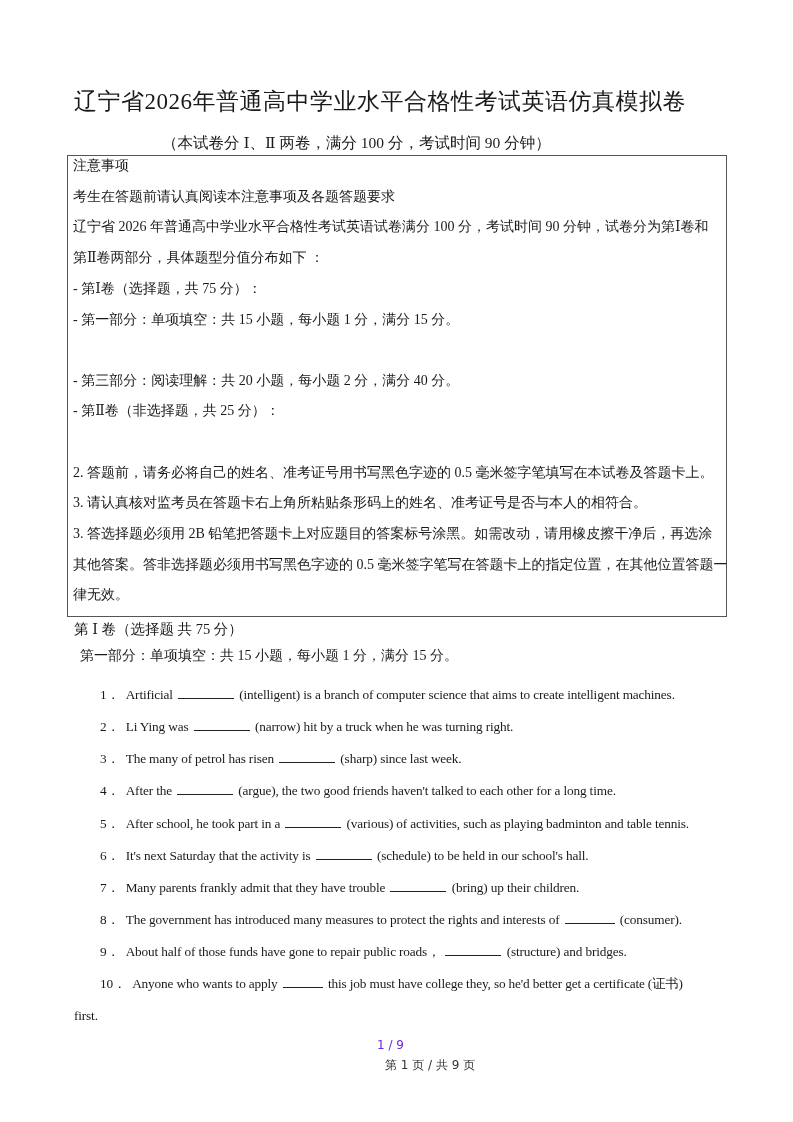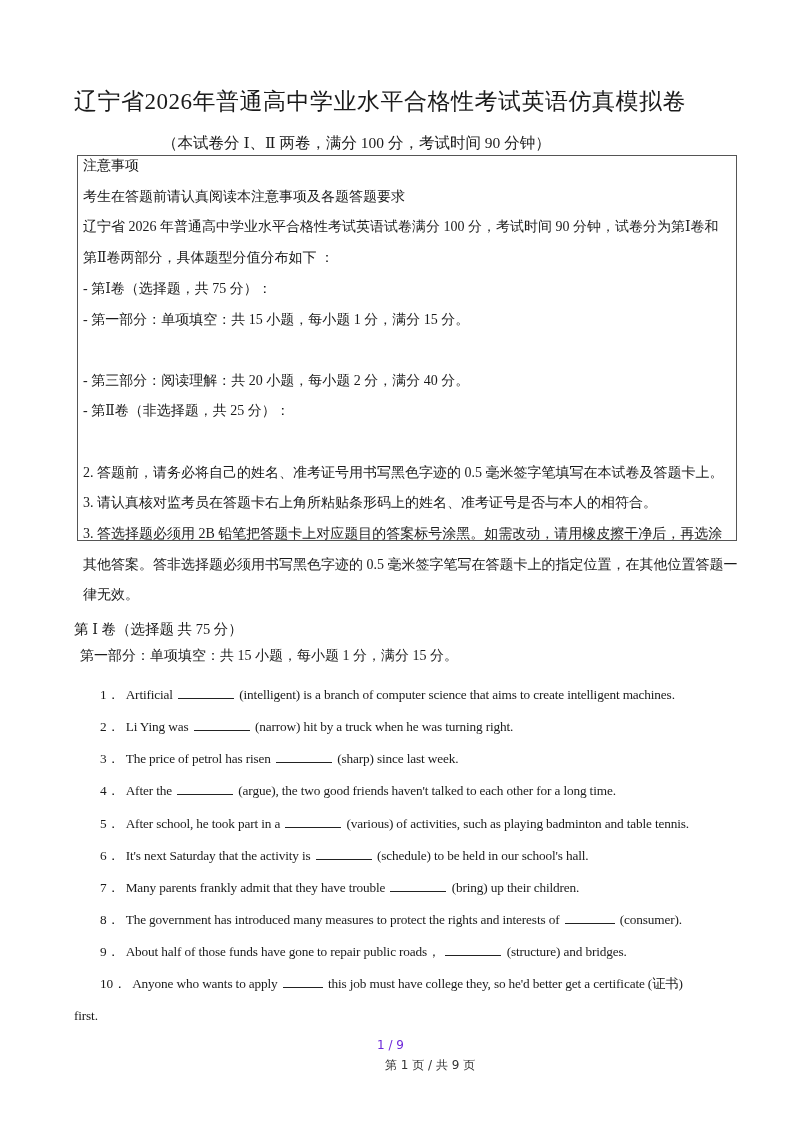--- a/index.html
+++ b/index.html
@@ -2,21 +2,21 @@
 <html><head>
   <meta charset="utf-8">
   <style>
     html, body { margin: 0; padding: 0; background: #ffffff; }
     body { width: 793px; height: 1122px; position: relative; overflow: hidden;
            font-family: "Liberation Serif", "DejaVu Serif", serif; color: #1a1a1a; }
     .abs { position: absolute; white-space: nowrap; }
     .title { left: 74px; top: 86px; font-size: 23px; letter-spacing: 0.5px; }
     .title b { font-weight: normal; text-align: right; }
     .subtitle { left: 127px; top: 133px; font-size: 15.5px; margin-left: 35px; }
-    .notice { position: absolute; left: 77px; top: 155px; width: 660px; height: 386px;
+    .notice { position: absolute; left: 67px; top: 155px; width: 660px; height: 462px;
               border: 1.5px solid #555; box-sizing: border-box; }
     .nline { position: absolute; left: 5px; font-size: 14px; white-space: nowrap; }
     .section-head { left: 74px; top: 620px; font-size: 14.5px; }
     .part-head { left: 80px; top: 647px; font-size: 14px; text-align: center; }
     .q { left: 100px; font-size: 13.3px; letter-spacing: -0.15px; }
     .q .num { margin-right: 6px; }
     .blank { display: inline-block; border-bottom: 1px solid #222; height: 12px; vertical-align: baseline; margin: 0 2px; }
     .footer1 { left: 377px; top: 1038px; font-family: "DejaVu Sans", sans-serif; font-size: 12px; color: #6d28d9; }
     .footer2 { left: 385px; top: 1057px; font-family: "DejaVu Sans", sans-serif; font-size: 12px; color: #333; text-align: center; }
   </style>
@@ -47,21 +47,21 @@
 <div class="abs section-head">第 Ⅰ 卷（选择题 共 75 分）</div>
 <div class="abs part-head">第一部分：单项填空：共 15 小题，每小题 1 分，满分 15 分。</div>
 
 <div class="abs q" style="top:686px">
   <span class="num">1．</span><span>Artificial</span> <span class="blank" style="width:56px"></span> <span>(intelligent) is a branch of computer science that aims to create intelligent machines.</span>
 </div>
 <div class="abs q" style="top:718px">
   <span class="num">2．</span><span>Li Ying was</span> <span class="blank" style="width:56px"></span> <span>(narrow) hit by a truck when he was turning right.</span>
 </div>
 <div class="abs q" style="top:750px">
-  <span class="num">3．</span><span>The price of petrol has risen</span> <span class="blank" style="width:56px"></span> <span>(sharp) since last week.</span>
+  <span class="num">3．</span><span>The many of petrol has risen</span> <span class="blank" style="width:56px"></span> <span>(sharp) since last week.</span>
 </div>
 <div class="abs q" style="top:782px">
   <span class="num">4．</span><span>After the</span> <span class="blank" style="width:56px"></span> <span>(argue), the two good friends haven't talked to each other for a long time.</span>
 </div>
 <div class="abs q" style="top:815px">
   <span class="num">5．</span><span>After school, he took part in a</span> <span class="blank" style="width:56px"></span> <span>(various) of activities, such as playing badminton and table tennis.</span>
 </div>
 <div class="abs q" style="top:847px">
   <span class="num">6．</span><span>It's next Saturday that the activity is</span> <span class="blank" style="width:56px"></span> <span>(schedule) to be held in our school's hall.</span>
 </div>

